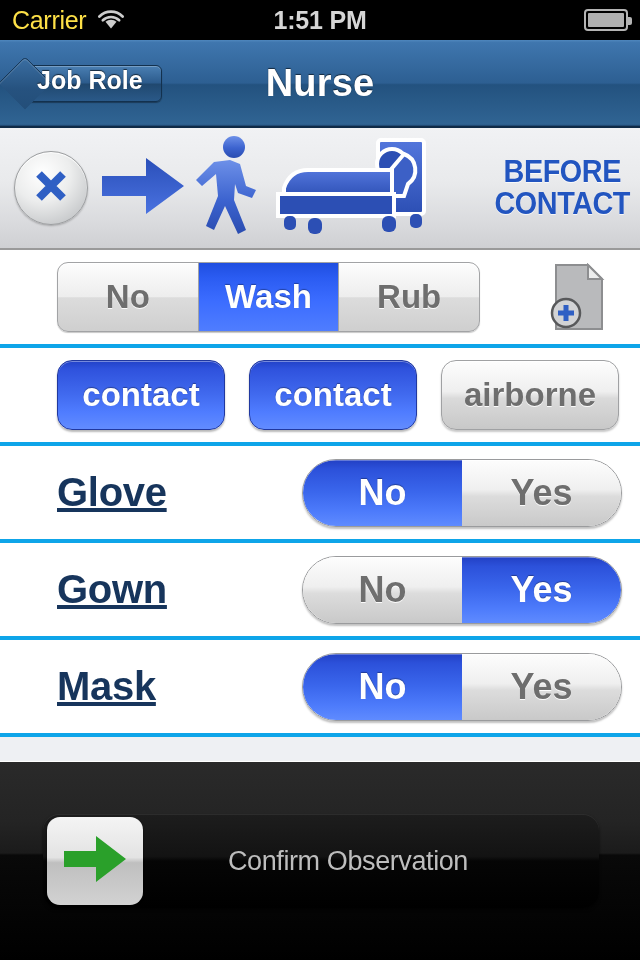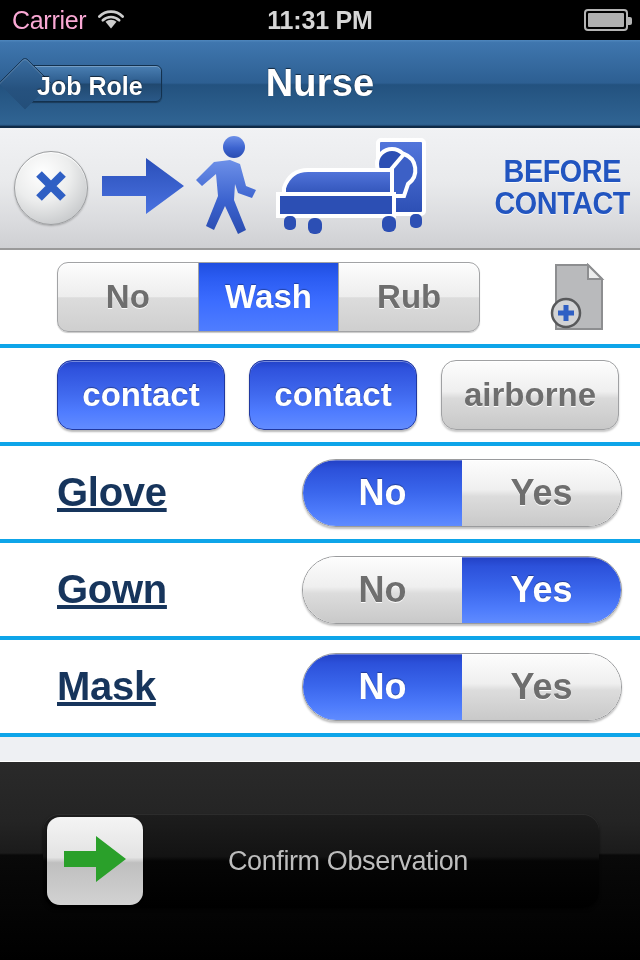--- a/index.html
+++ b/index.html
@@ -12,21 +12,21 @@
   }
   #app { position:relative; width:640px; height:960px; background:#fff; }
 
   
   .statusbar {
     height:40px; background:#000; color:#cfcfcf;
     display:flex; align-items:center; position:relative;
     font-size:25px; font-weight:400;
   }
   .sb-left { display:flex; align-items:center; gap:10px; padding-left:12px; }
-  .sb-carrier { letter-spacing:-0.3px; color:#f9a8d4; }
+  .sb-carrier { letter-spacing:-0.3px; color:#fde047; }
   .wifi-icon { display:block; width:30px; height:22px; }
   .sb-time {
     position:absolute; left:0; right:0; text-align:center;
     font-weight:700; color:#d6d6d6; font-size:25px; letter-spacing:-0.2px;
   }
   .sb-right { position:absolute; right:12px; top:50%; transform:translateY(-50%); }
   .battery {
     width:44px; height:22px; border:2px solid #b4b4b4; border-radius:4px;
     position:relative; display:block;
   }
@@ -44,21 +44,21 @@
     border-bottom:2px solid #0f2b47;
     display:flex; align-items:center;
   }
   .nav-title {
     position:absolute; left:0; right:0; text-align:center;
     color:#fff; font-size:38px; font-weight:700;
     text-shadow:0 -1px 1px rgba(0,0,0,.6); letter-spacing:.2px;
   }
   .back-btn {
     position:relative; margin-left:22px; height:37px;
-    display:flex; align-items:flex-end; padding:0 18px 0 14px;
+    display:flex; align-items:flex-start; padding:0 18px 0 14px;
     background:linear-gradient(to bottom,#4a7fb3 0%,#2c5b8c 48%,#20486f 52%,#2a5988 100%);
     border:1px solid #13314e; border-radius:6px;
     color:#fff; font-size:25px; font-weight:700;
     text-shadow:0 -1px 1px rgba(0,0,0,.65);
     box-shadow:inset 0 1px 0 rgba(255,255,255,.25), 0 1px 1px rgba(0,0,0,.35);
     z-index:2;
   }
   .back-btn::before{
     content:""; position:absolute; left:-17px; top:50%; transform:translateY(-50%) rotate(45deg);
     width:37px; height:37px; border-radius:5px 0 0 0;
@@ -209,21 +209,21 @@
     <div class="sb-left">
       <span class="sb-carrier">Carrier</span>
       <span>
         <svg class="wifi-icon" viewBox="0 0 30 22">
           <path d="M15 19.5 L9.5 12.8 a8.6 8.6 0 0 1 11 0 Z" fill="#cdcdcd"></path>
           <path d="M3.4 7.4 a16.5 16.5 0 0 1 23.2 0" stroke="#cdcdcd" stroke-width="2.8" fill="none" stroke-linecap="round"></path>
           <path d="M6.8 11.3 a11.8 11.8 0 0 1 16.4 0" stroke="#cdcdcd" stroke-width="2.6" fill="none" stroke-linecap="round"></path>
         </svg>
       </span>
     </div>
-    <div class="sb-time">11:31 PM</div>
+    <div class="sb-time">1:51 PM</div>
     <div class="sb-right">
       <span class="battery">
           <i></i>
         </span>
     </div>
   </div>
 
   <div class="navbar">
     <div class="back-btn">
       <span class="back-label">Job Role</span>

